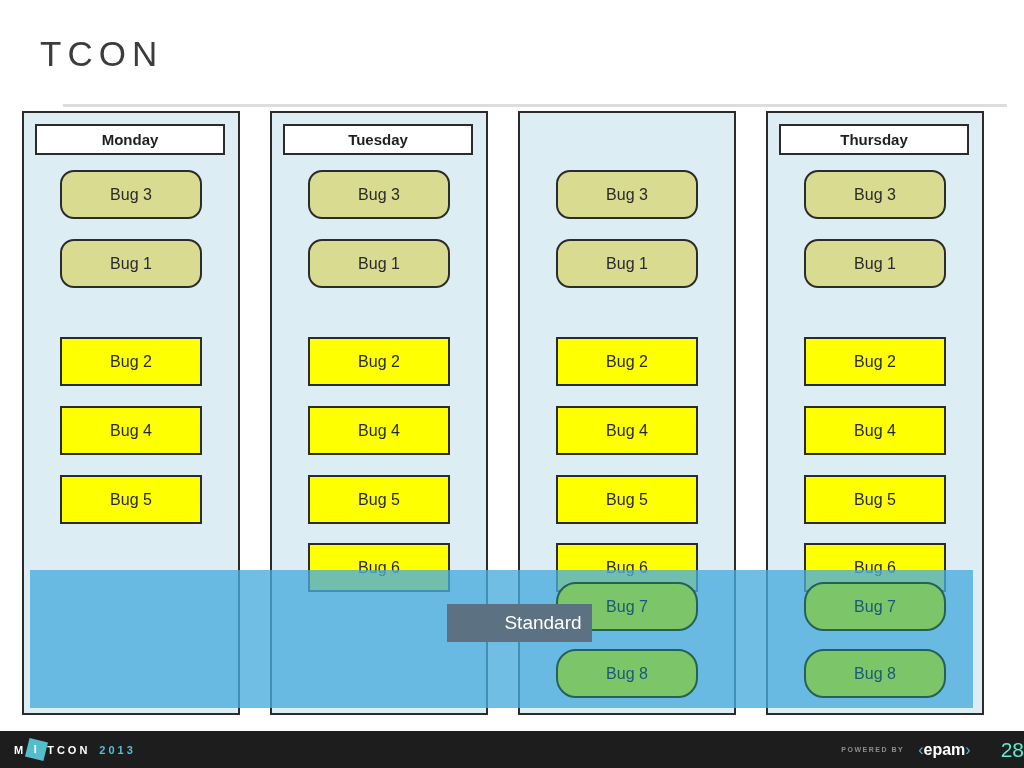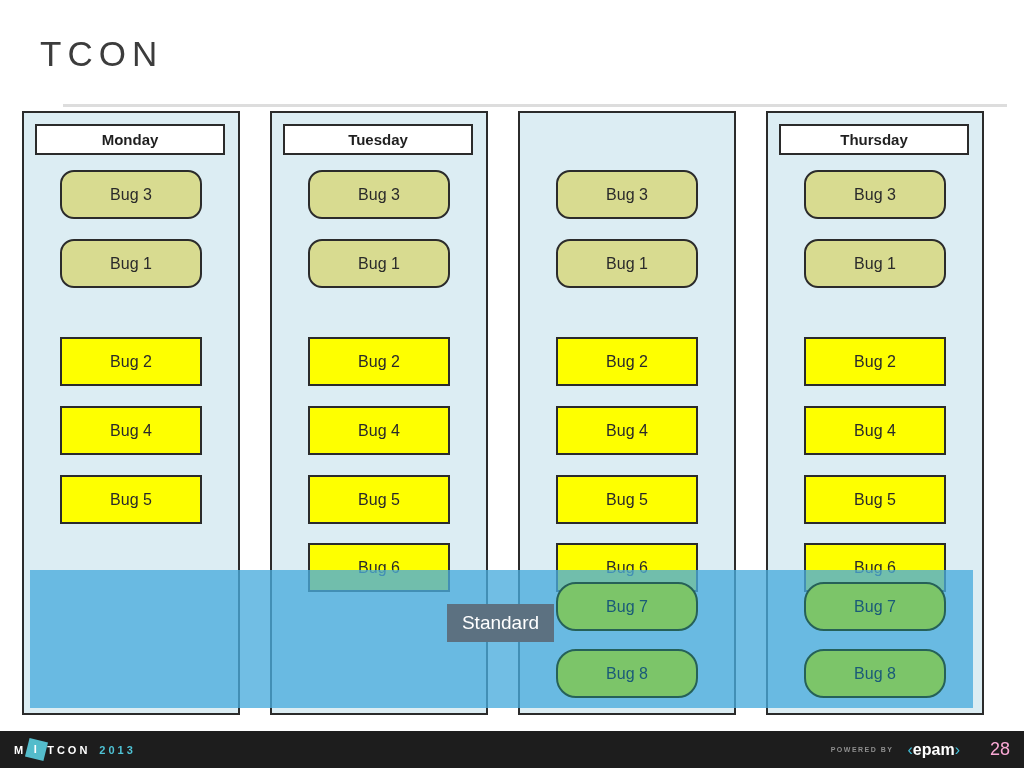--- a/index.html
+++ b/index.html
@@ -36,23 +36,23 @@
   .bug.standard{
     background:#7cc569;border-color:#266158;color:#1a5a78;
     position:absolute;z-index:3;border-radius:20px;
   }
   
   .band{
     position:absolute;left:30px;top:570px;width:943px;height:138px;
     background:rgba(73,172,221,0.78);z-index:2;
   }
   .standard-label{
-    position:absolute;left:447px;top:604px;width:107px;height:38px;
+    position:absolute;left:447px;top:604px;width:98px;height:38px;
     background:#5c7181;color:#ffffff;z-index:4;
-    display:flex;align-items:center;justify-content:center;font-size:19px;
+    display:flex;align-items:center;justify-content:center;font-size:19px;padding-left:47px;
   }
   
   .footer{
     position:absolute;left:0;bottom:0;width:1024px;height:37px;background:#1d1d1d;
     display:flex;align-items:center;z-index:6;
   }
   .brand{
     margin-left:14px;display:flex;align-items:center;
     font-weight:bold;font-size:11px;letter-spacing:3px;color:#ffffff;
   }
@@ -60,28 +60,28 @@
     position:relative;display:inline-block;width:19px;height:19px;
     text-align:center;line-height:19px;margin:0 1px;
   }
   .brand .diamond{
     position:absolute;left:0;top:0;width:19px;height:19px;
     background:#54bccb;transform:rotate(14deg);z-index:0;
   }
   .brand .diamond-letter{position:relative;z-index:1;}
   .brand .brand-year{color:#4fc3d5;margin-left:9px;}
   .footer-right{
-    margin-left:auto;display:flex;align-items:center;margin-right:14px;
+    margin-left:auto;display:flex;align-items:center;
   }
   .powered-by{
     font-size:7px;font-weight:bold;letter-spacing:1.5px;color:#8f8f8f;margin-right:14px;
   }
   .epam-logo{font-size:16px;font-weight:bold;color:#ffffff;letter-spacing:0;}
   .epam-logo .bracket{color:#3fc0da;font-weight:400;}
-  .page-number{font-size:18px;color:#f9a8d4;margin-left:30px;}
+  .page-number{font-size:21px;color:#5eead4;margin-left:30px;}
 </style>
 </head>
 <body>
 
 <h1 class="slide-title">TCON</h1>
 <div class="top-divider"></div>
 
 <div id="board">
   <div class="column" style="left: 22px;">
     <div class="day-header">Monday</div>

